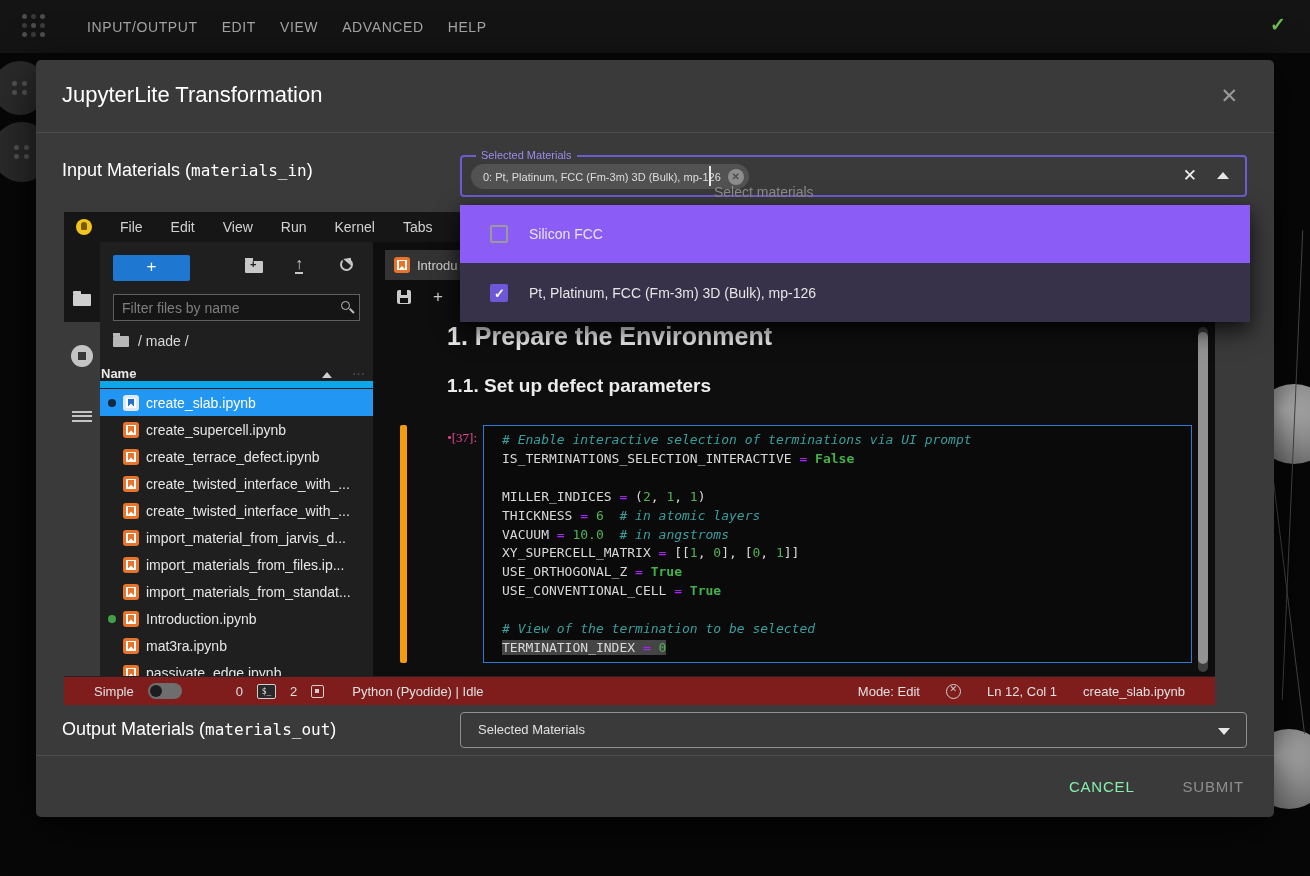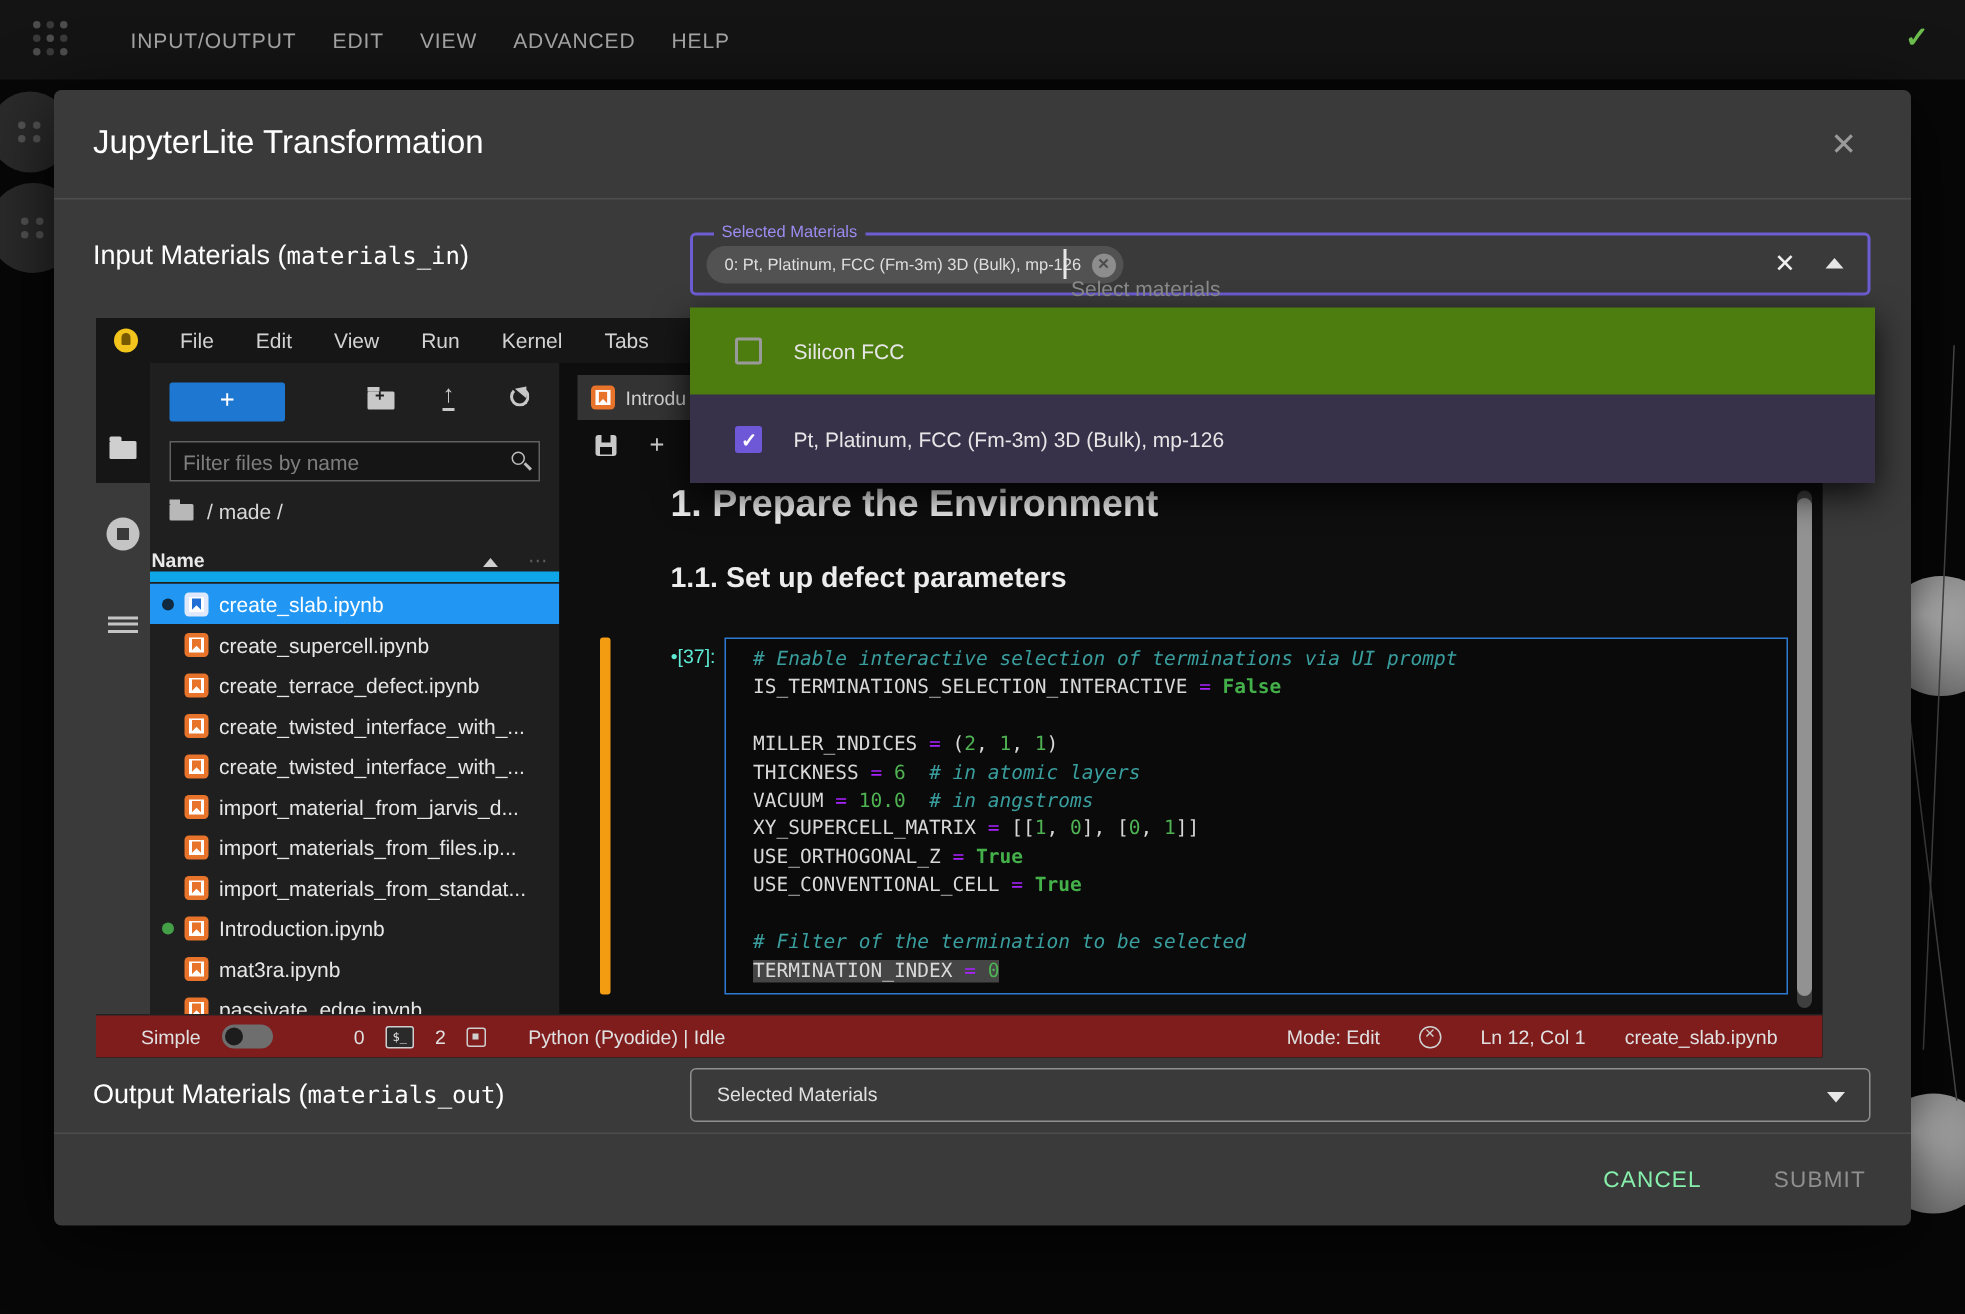--- a/index.html
+++ b/index.html
@@ -40,21 +40,21 @@
   .mat-legend { position:absolute; top:-8px; left:14px; background:#3a3a3a; padding:0 5px; font-size:11px; color:#9b8cf0; }
   .chip { position:absolute; left:9px; top:7px; height:25px; border-radius:13px; background:#525252; color:#dedede; font-size:11px; display:flex; align-items:center; padding:0 5px 0 12px; gap:7px; cursor:pointer; }
   .chip-x { width:16px; height:16px; border-radius:50%; background:#8d8d8d; color:#4c4c4c; font-size:10px; line-height:16px; text-align:center; font-weight:bold; }
   .caret-cursor { position:absolute; left:247px; top:9px; width:1.5px; height:20px; background:#e8e8e8; }
   .mat-input { position:absolute; left:252px; top:21px; width:380px; height:28px; background:transparent; border:none; outline:none; color:#ddd; font-size:14px; font-family:"Liberation Sans",sans-serif; }
   .mat-input::placeholder { color:#8b8b8b; }
   .mat-clear { position:absolute; right:48px; top:8px; color:#f0f0f0; font-size:17px; cursor:pointer; }
   .tri-up { position:absolute; right:16px; top:15px; width:0; height:0; border-left:6px solid transparent; border-right:6px solid transparent; border-bottom:7px solid #e6e6e6; cursor:pointer; }
 
   
-  .dd { position:absolute; left:424px; top:145px; width:790px; height:117px; background:#4d7c0f; box-shadow:0 8px 22px rgba(0,0,0,.8); z-index:30; }
+  .dd { position:absolute; left:424px; top:145px; width:790px; height:117px; background:#8b5cf6; box-shadow:0 8px 22px rgba(0,0,0,.8); z-index:30; }
   .dd-row { height:58px; display:flex; align-items:center; padding-left:30px; gap:21px; font-size:14px; color:#e6e6e6; cursor:pointer; }
   .dd-row.on { background:#373149; height:59px; }
   .cb { width:18px; height:18px; border:2px solid #9a9a9a; border-radius:2px; flex:none; }
   .cb.on { background:#6f58d8; border-color:#6f58d8; position:relative; }
   .cb.on::after { content:"✓"; position:absolute; left:2px; top:0px; color:#fff; font-size:13px; font-weight:bold; }
 
   
   .jlab { position:absolute; left:28px; top:152px; width:1151px; height:493px; background:#0f0f0f; z-index:20; overflow:hidden; }
   .jl-menubar { position:absolute; left:0; top:0; width:100%; height:30px; background:#161616; display:flex; align-items:center; }
   .bulb { width:16px; height:16px; border-radius:50%; background:#f2c41c; margin-left:12px; position:relative; flex:none; }
@@ -110,21 +110,21 @@
   .nb-tab { position:absolute; left:12px; top:8px; width:80px; height:30px; background:#333; display:flex; align-items:center; gap:7px; padding-left:9px; color:#d0d0d0; font-size:13px; overflow:hidden; cursor:pointer; }
   .nb-toolbar { position:absolute; left:0; top:39px; width:100%; height:31px; display:flex; align-items:center; }
   .ico-save { position:relative; margin-left:24px; width:14px; height:14px; background:#c9c9c9; border-radius:2px; cursor:pointer; }
   .ico-save::before { content:""; position:absolute; left:4px; top:0; width:6px; height:5px; background:#0e0e0e; }
   .ico-save::after { content:""; position:absolute; left:3px; bottom:1px; width:8px; height:5px; background:#0e0e0e; }
   .ico-plus { margin-left:22px; color:#c9c9c9; font-size:17px; cursor:pointer; }
   .nb-content { position:absolute; left:0; top:70px; width:100%; bottom:0; }
   .md-h1 { position:absolute; left:74px; top:10px; font-size:25px; font-weight:bold; color:#ececec; }
   .md-h2 { position:absolute; left:74px; top:63px; font-size:19px; font-weight:bold; color:#ececec; }
   .collapser { position:absolute; left:27px; top:113px; width:7px; height:238px; background:#f39c12; border-radius:2px; cursor:pointer; }
-  .prompt { position:absolute; left:20px; top:118px; width:84px; text-align:right; font-family:Liberation Sans, sans-serif; font-size:13px; color:#5eead4; }
+  .prompt { position:absolute; left:20px; top:118px; width:84px; text-align:right; font-family:Liberation Serif, serif; font-size:13px; color:#ec4899; }
   .editor { position:absolute; left:110px; top:113px; width:709px; height:238px; background:#0a0a0a; border:1.5px solid #2e7bd6; padding:5px 18px; font-family:"DejaVu Sans Mono",monospace; font-size:13px; line-height:18.9px; color:#d8d8d8; cursor:text; }
   .cl { white-space:pre; }
   .cl .hl { background:#454545; }
   .t-c { color:#3a9e9e; font-style:italic; }
   .t-v { color:#d8d8d8; }
   .t-o { color:#aa22ff; }
   .t-n { color:#4fb353; }
   .t-k { color:#44b04a; font-weight:bold; }
   .t-p { color:#d8d8d8; }
   .nb-scroll { position:absolute; right:7px; top:15px; width:10px; bottom:4px; background:#3f3f3f; border-radius:5px; }
@@ -364,21 +364,21 @@
                 <div class="cl"><span><span class="t-c"># Enable interactive selection of terminations via UI prompt</span></span></div>
                 <div class="cl"><span><span class="t-v">IS_TERMINATIONS_SELECTION_INTERACTIVE</span><span class="t-p"> </span><span class="t-o">=</span><span class="t-p"> </span><span class="t-k">False</span></span></div>
                 <div class="cl"><span>&nbsp;</span></div>
                 <div class="cl"><span><span class="t-v">MILLER_INDICES</span><span class="t-p"> </span><span class="t-o">=</span><span class="t-p"> (</span><span class="t-n">2</span><span class="t-p">, </span><span class="t-n">1</span><span class="t-p">, </span><span class="t-n">1</span><span class="t-p">)</span></span></div>
                 <div class="cl"><span><span class="t-v">THICKNESS</span><span class="t-p"> </span><span class="t-o">=</span><span class="t-p"> </span><span class="t-n">6</span><span class="t-c">  # in atomic layers</span></span></div>
                 <div class="cl"><span><span class="t-v">VACUUM</span><span class="t-p"> </span><span class="t-o">=</span><span class="t-p"> </span><span class="t-n">10.0</span><span class="t-c">  # in angstroms</span></span></div>
                 <div class="cl"><span><span class="t-v">XY_SUPERCELL_MATRIX</span><span class="t-p"> </span><span class="t-o">=</span><span class="t-p"> [[</span><span class="t-n">1</span><span class="t-p">, </span><span class="t-n">0</span><span class="t-p">], [</span><span class="t-n">0</span><span class="t-p">, </span><span class="t-n">1</span><span class="t-p">]]</span></span></div>
                 <div class="cl"><span><span class="t-v">USE_ORTHOGONAL_Z</span><span class="t-p"> </span><span class="t-o">=</span><span class="t-p"> </span><span class="t-k">True</span></span></div>
                 <div class="cl"><span><span class="t-v">USE_CONVENTIONAL_CELL</span><span class="t-p"> </span><span class="t-o">=</span><span class="t-p"> </span><span class="t-k">True</span></span></div>
                 <div class="cl"><span>&nbsp;</span></div>
-                <div class="cl"><span><span class="t-c"># Filter of the termination to be selected</span></span></div>
+                <div class="cl"><span><span class="t-c"># View of the termination to be selected</span></span></div>
                 <div class="cl"><span class="hl"><span class="t-v">TERMINATION_INDEX</span><span class="t-p"> </span><span class="t-o">=</span><span class="t-p"> </span><span class="t-n">0</span></span></div>
               </div>
             </div>
           <div class="nb-scroll">
               <div class="nb-thumb"></div>
             </div>
         </div>
         </div>
 
       <div class="jstatus">

